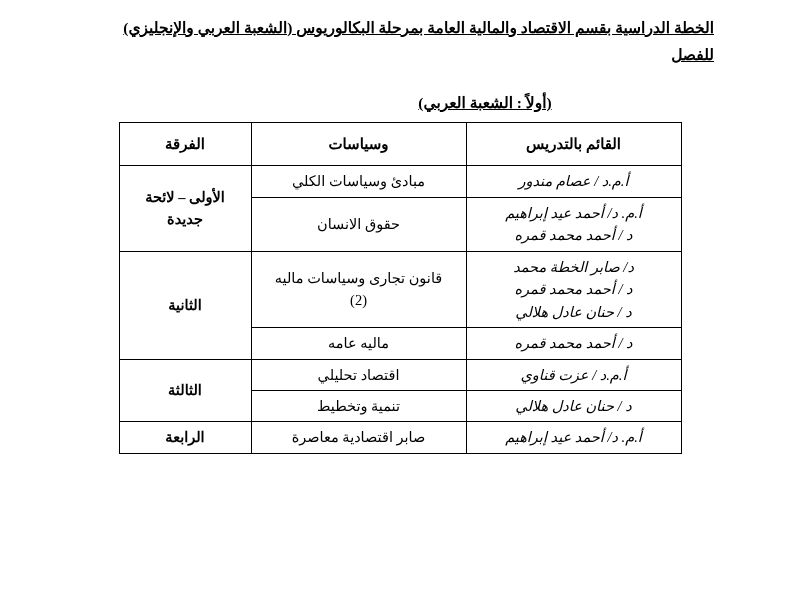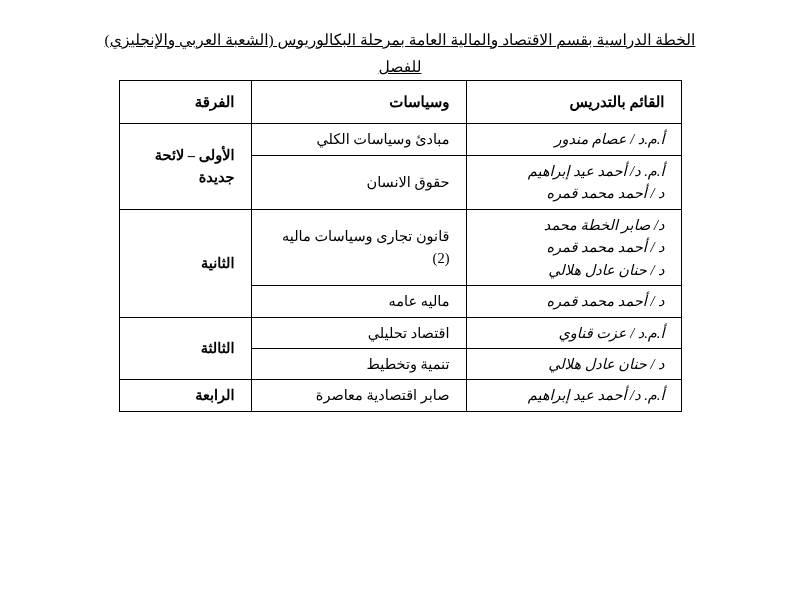--- a/index.html
+++ b/index.html
@@ -15,25 +15,24 @@
     overflow: hidden;
   }
   .page {
     position: relative;
     width: 800px;
     height: 611px;
     box-sizing: border-box;
     padding: 10px 26px 0 26px;
   }
   .doc-title {
-    text-align: center;
-    font-weight: normal;
+    font-weight: bold;
     font-size: 15.5px;
     line-height: 1.75;
-    margin: 16px 60px 0 60px;
+    margin: 4px 60px 0 60px;
     letter-spacing: 0;
   }
   .doc-title .u {
     text-decoration: underline;
   }
   .section-heading {
     margin-top: 26px;
     margin-bottom: 10px;
     padding-left: 170px;
     text-align: center;
@@ -43,21 +42,21 @@
   }
   table.plan {
     border-collapse: collapse;
     width: 562px;
     margin: 0 auto 0 auto;
     table-layout: fixed;
   }
   table.plan td, table.plan th {
     border: 1px solid #000000;
     padding: 4px 16px;
-    text-align: right;
+    text-align: center;
     vertical-align: middle;
     font-size: 14.5px;
     line-height: 1.55;
   }
   table.plan thead th {
     font-weight: bold;
     font-size: 15px;
     height: 34px;
   }
   .col-teacher { width: 215px; }
@@ -76,20 +75,21 @@
 </head>
 <body>
 
 <div class="page">
 
   <div class="doc-title">
     <span class="u">الخطة الدراسية بقسم الاقتصاد والمالية العامة بمرحلة البكالوريوس (الشعبة العربي والإنجليزي) للفصل</span>
     <br>
   </div>
 
+  <div class="section-heading">(أولاً : الشعبة العربي)</div>
 
   <table class="plan">
     <colgroup>
       <col class="col-teacher">
       <col class="col-course">
       <col class="col-year">
     </colgroup>
     <thead>
       <tr>
         <th>القائم بالتدريس</th>

